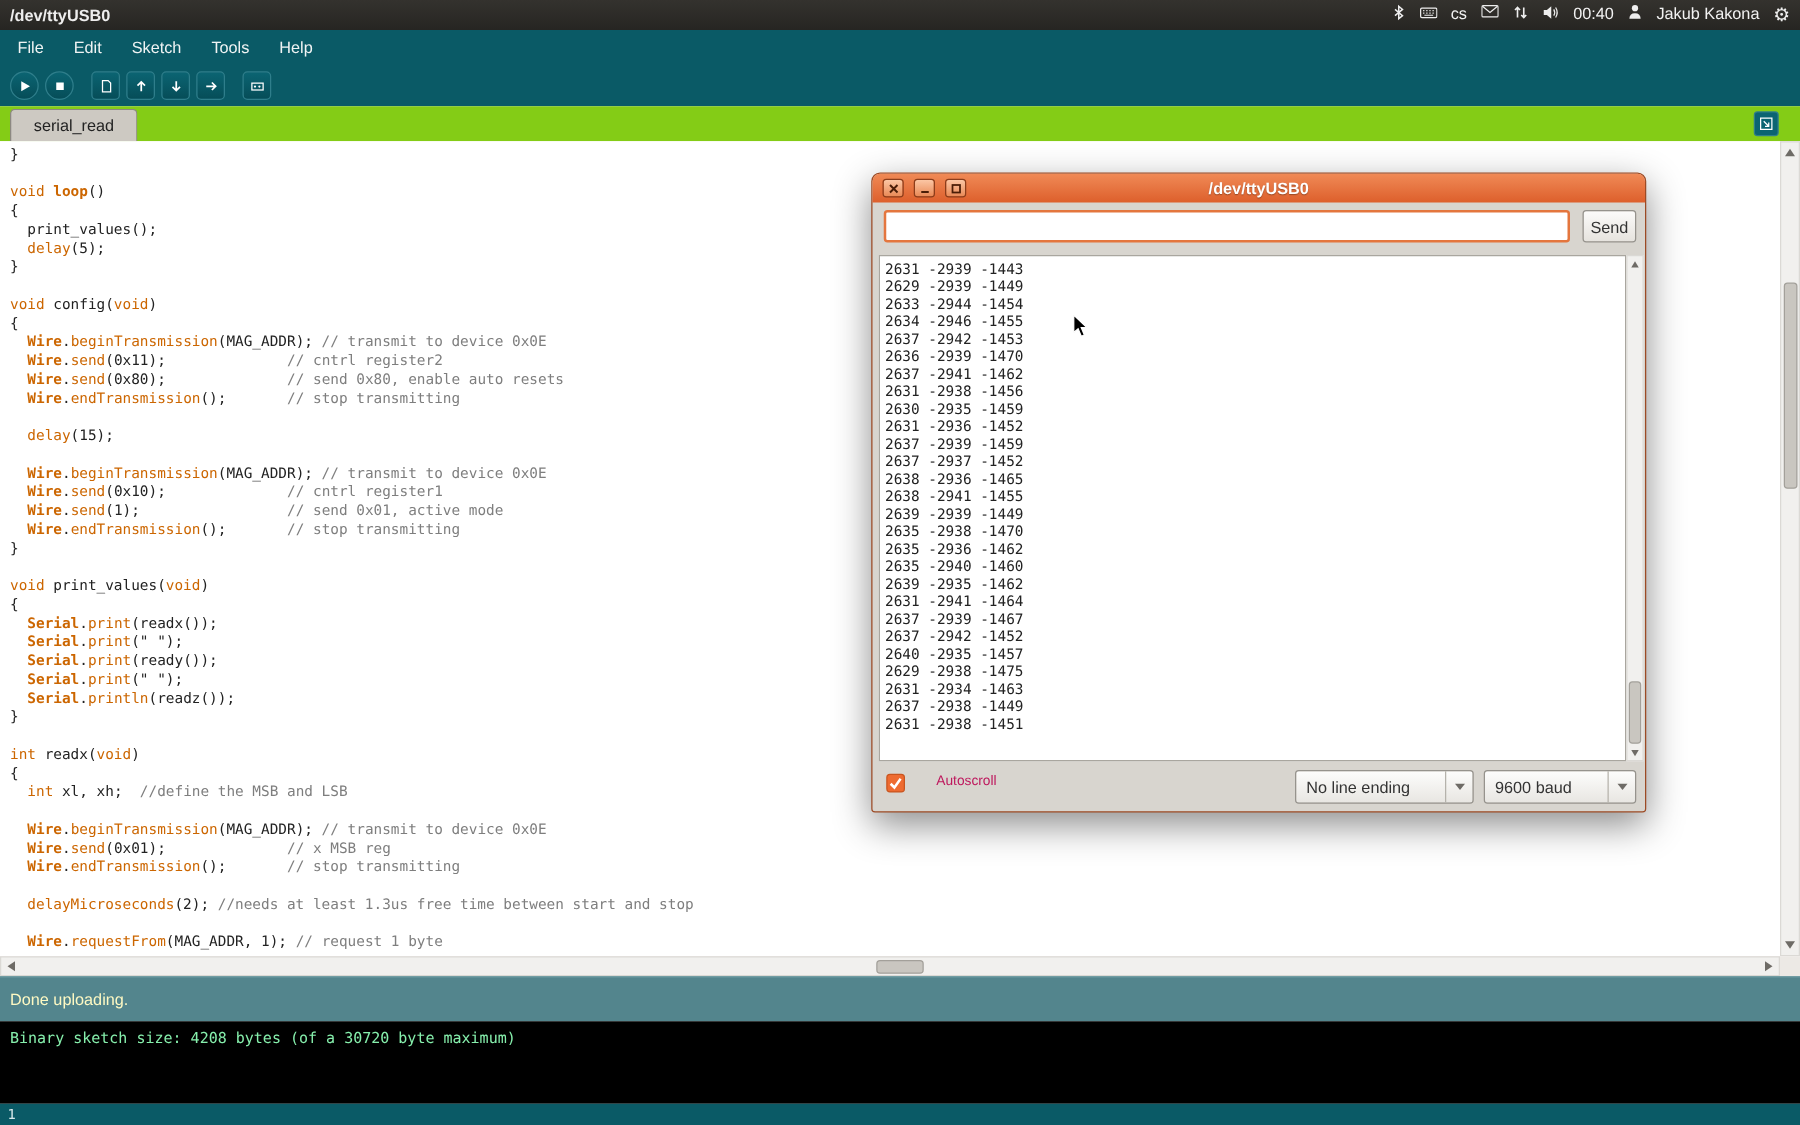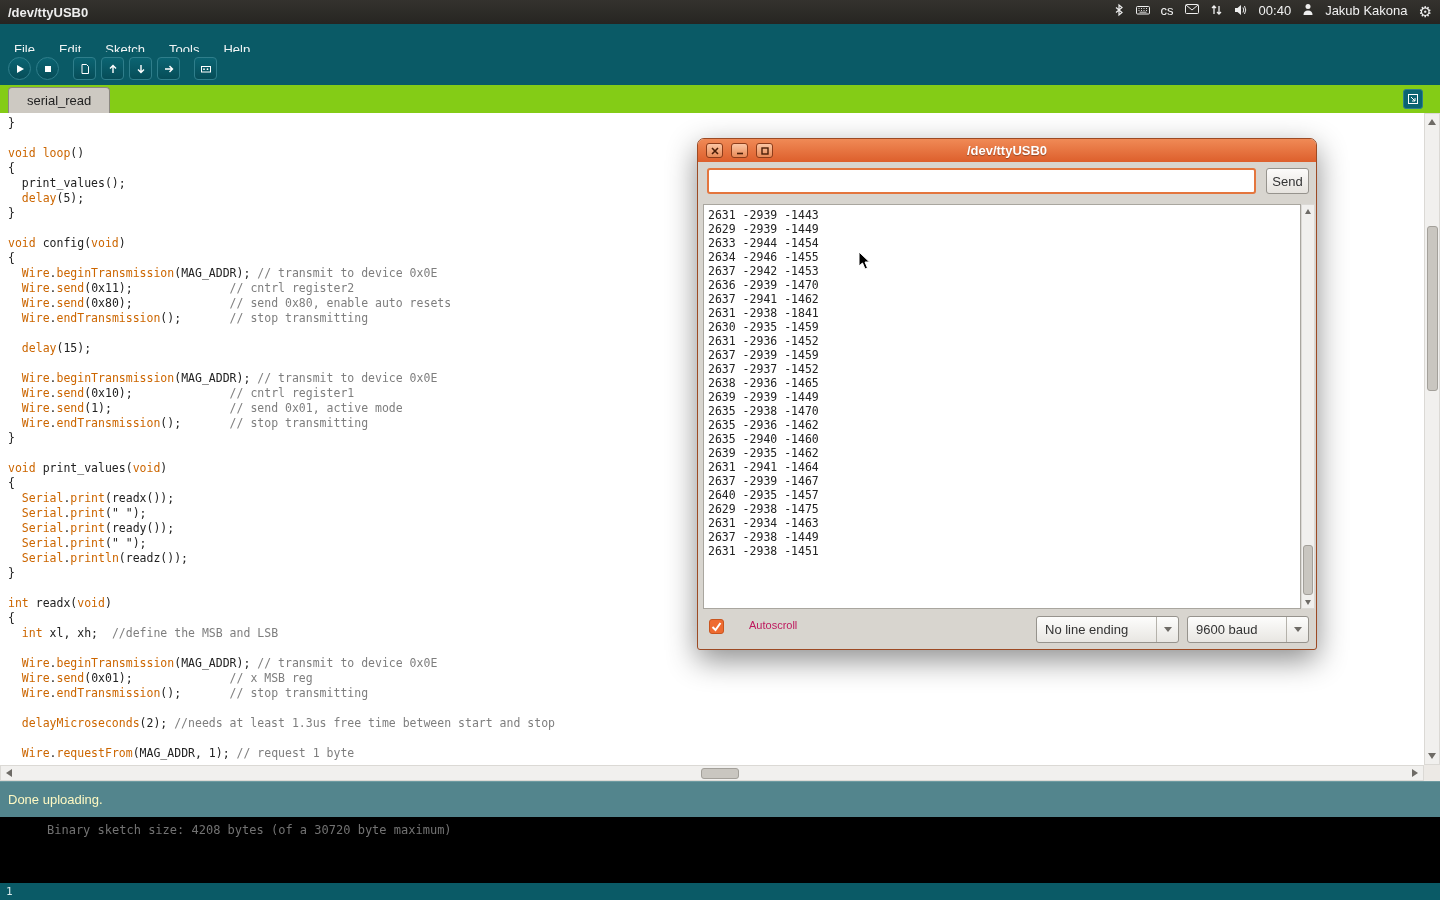--- a/index.html
+++ b/index.html
@@ -11,42 +11,42 @@
   
   #top-panel { left:0; top:0; width:1440px; height:24px; background:linear-gradient(#34322e,#262522);
                color:#eee; display:flex; align-items:center; justify-content:space-between; padding:0 8px; }
   #top-panel .panel-title { font-weight:bold; font-size:13px; }
   .panel-right { display:flex; align-items:flex-start; gap:11px; font-size:13px; }
   .panel-right .txt { color:#f2f2f2; }
   .icn { display:inline-flex; align-items:center; }
 
   
   #menu-bar { left:0; top:24px; width:1440px; height:28px; background:#0a5a66; display:flex; align-items:stretch; padding-left:2px; }
-  .menu-item { color:#f0f4f4; font-size:13px; line-height:28px; padding:12px 12px; cursor:default; }
+  .menu-item { color:#f0f4f4; font-size:13px; line-height:28px; padding:0 12px; cursor:default; }
 
   #toolbar { left:0; top:52px; width:1440px; height:33px; background:#0a5a66; display:flex; align-items:center; padding-left:8px; }
   .tbtn { width:23px; height:23px; margin-right:5px; background:linear-gradient(#0b6472,#064d58);
           border:1px solid #2f7e8b; border-radius:4px; display:flex; align-items:center; justify-content:center; }
   .tbtn.round { border-radius:50%; }
   .tbtn.gap { margin-left:9px; }
 
   #tab-bar { left:0; top:85px; width:1440px; height:28px; background:#84cc16; }
   .tab { position:absolute; left:8px; bottom:0; height:26px; padding:0 18px; background:#cdc9c2;
          border-radius:4px 4px 0 0; border:1px solid #8c8881; border-bottom:none;
          font-size:13px; color:#222; line-height:26px; }
   #tab-menu-btn { position:absolute; right:17px; top:4px; width:20px; height:20px; background:#0b6472;
                   border:1px solid #2f7e8b; border-radius:3px; display:flex; align-items:center; justify-content:center; }
 
   
   #editor { left:0; top:113px; width:1424px; height:652px; background:#fff; overflow:hidden; }
   #code-area { padding:3px 0 0 8px; font-family:"DejaVu Sans Mono", monospace; font-size:11.5px;
                color:#222; }
   .code-line { height:15px; line-height:15px; white-space:pre; }
   .kw { color:#cc6600; }
-  .kb { color:#cc6600; font-weight:normal; }
+  .kb { color:#cc6600; font-weight:bold; }
   .cm { color:#7e7e7e; }
 
   
   .sb-track { background:#f1f0ee; border:1px solid #dbd9d5; }
   #ed-vscroll { left:1424px; top:113px; width:16px; height:652px; }
   #ed-vthumb { position:absolute; left:2px; top:112px; width:11px; height:165px; background:#c9c6c0;
                border:1px solid #a3a09a; border-radius:3px; }
   #ed-hscroll { left:0; top:765px; width:1424px; height:16px; }
   #ed-hthumb { position:absolute; left:700px; top:2px; width:38px; height:11px; background:#c9c6c0;
                border:1px solid #a3a09a; border-radius:3px; }
@@ -55,21 +55,21 @@
   .tri-down { width:0;height:0;border-left:4px solid transparent;border-right:4px solid transparent;border-top:6px solid #6e6b66; }
   .tri-left { width:0;height:0;border-top:4px solid transparent;border-bottom:4px solid transparent;border-right:6px solid #6e6b66; }
   .tri-right { width:0;height:0;border-top:4px solid transparent;border-bottom:4px solid transparent;border-left:6px solid #6e6b66; }
   .sb-arrow { position:absolute; display:flex; align-items:center; justify-content:center; }
 
   
   #status-bar { left:0; top:781px; width:1440px; height:36px; background:#53858d; border-top:1px solid #6d9aa1;
                 display:flex; align-items:center; padding-left:8px; }
   #status-bar span { font-size:13px; color:#fef9c3; }
   #console { left:0; top:817px; width:1440px; height:66px; background:#000; padding:6px 8px; }
-  #console div { color:#737373; font-family:"DejaVu Sans Mono", monospace; font-size:12px;margin-left:39px; }
+  #console div { color:#86efac; font-family:"DejaVu Sans Mono", monospace; font-size:12px; }
   #footer { left:0; top:883px; width:1440px; height:17px; background:#0a5a66; display:flex; align-items:center; padding-left:6px; }
   #footer span { color:#d8e9eb; font-size:11px; font-family:"DejaVu Sans Mono", monospace; }
 
   
   #serial-window { left:697px; top:138px; width:620px; height:512px; background:#d8d5cf;
                    border:1px solid #9c4a24; border-radius:7px 7px 3px 3px;
                    box-shadow:0 10px 30px rgba(0,0,0,.45); }
   #sm-titlebar { position:absolute; left:0; top:0; width:100%; height:23px;
                  background:linear-gradient(#f08a56,#dd5f2c); border-radius:6px 6px 0 0;
                  display:flex; align-items:center; }
@@ -322,33 +322,35 @@
     <button id="sm-send">Send</button>
 
     <div id="sm-output">
         <div class="sm-line">2631 -2939 -1443</div>
         <div class="sm-line">2629 -2939 -1449</div>
         <div class="sm-line">2633 -2944 -1454</div>
         <div class="sm-line">2634 -2946 -1455</div>
         <div class="sm-line">2637 -2942 -1453</div>
         <div class="sm-line">2636 -2939 -1470</div>
         <div class="sm-line">2637 -2941 -1462</div>
-        <div class="sm-line">2631 -2938 -1841</div>
+        <div class="sm-line">2631 -2938 -1456</div>
         <div class="sm-line">2630 -2935 -1459</div>
         <div class="sm-line">2631 -2936 -1452</div>
         <div class="sm-line">2637 -2939 -1459</div>
         <div class="sm-line">2637 -2937 -1452</div>
         <div class="sm-line">2638 -2936 -1465</div>
+        <div class="sm-line">2638 -2941 -1455</div>
         <div class="sm-line">2639 -2939 -1449</div>
         <div class="sm-line">2635 -2938 -1470</div>
         <div class="sm-line">2635 -2936 -1462</div>
         <div class="sm-line">2635 -2940 -1460</div>
         <div class="sm-line">2639 -2935 -1462</div>
         <div class="sm-line">2631 -2941 -1464</div>
         <div class="sm-line">2637 -2939 -1467</div>
+        <div class="sm-line">2637 -2942 -1452</div>
         <div class="sm-line">2640 -2935 -1457</div>
         <div class="sm-line">2629 -2938 -1475</div>
         <div class="sm-line">2631 -2934 -1463</div>
         <div class="sm-line">2637 -2938 -1449</div>
         <div class="sm-line">2631 -2938 -1451</div>
       </div>
     <div id="sm-vscroll" class="sb-track">
       <div class="sb-arrow" style="left:0;top:1px;width:12px;height:10px;">
           <div class="tri-up" style="border-left-width:3px;border-right-width:3px;border-bottom-width:5px;"></div>
         </div>

